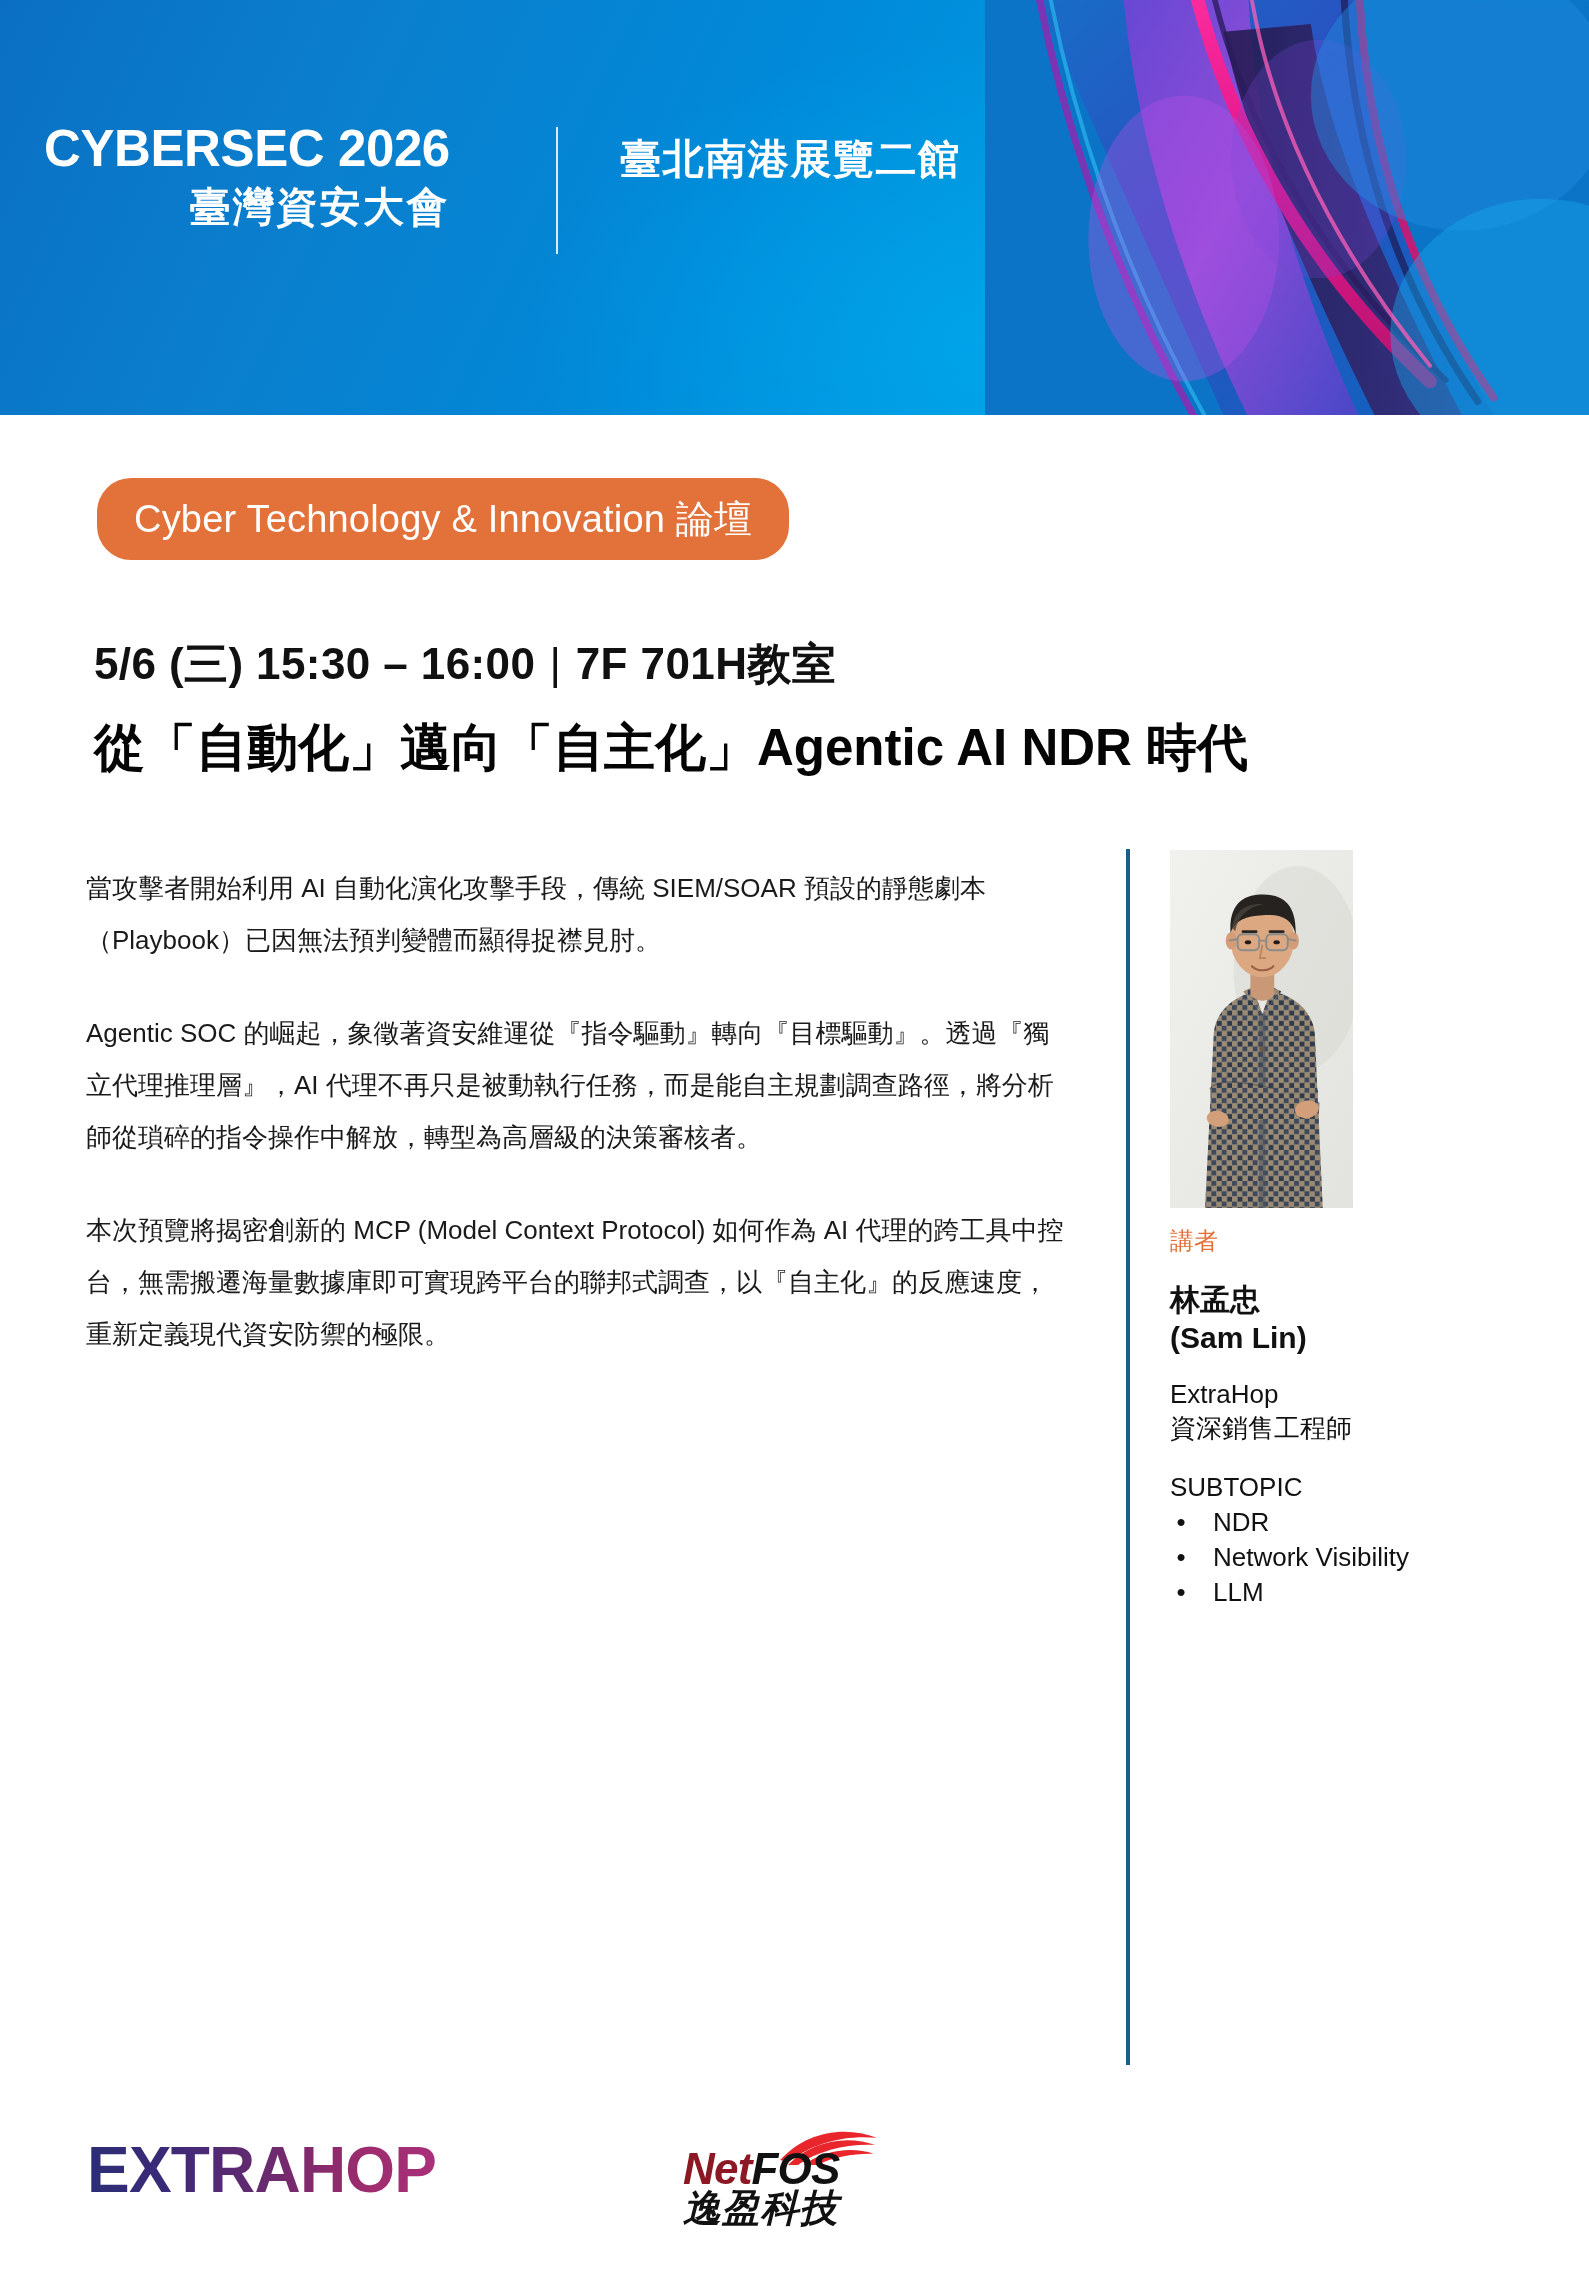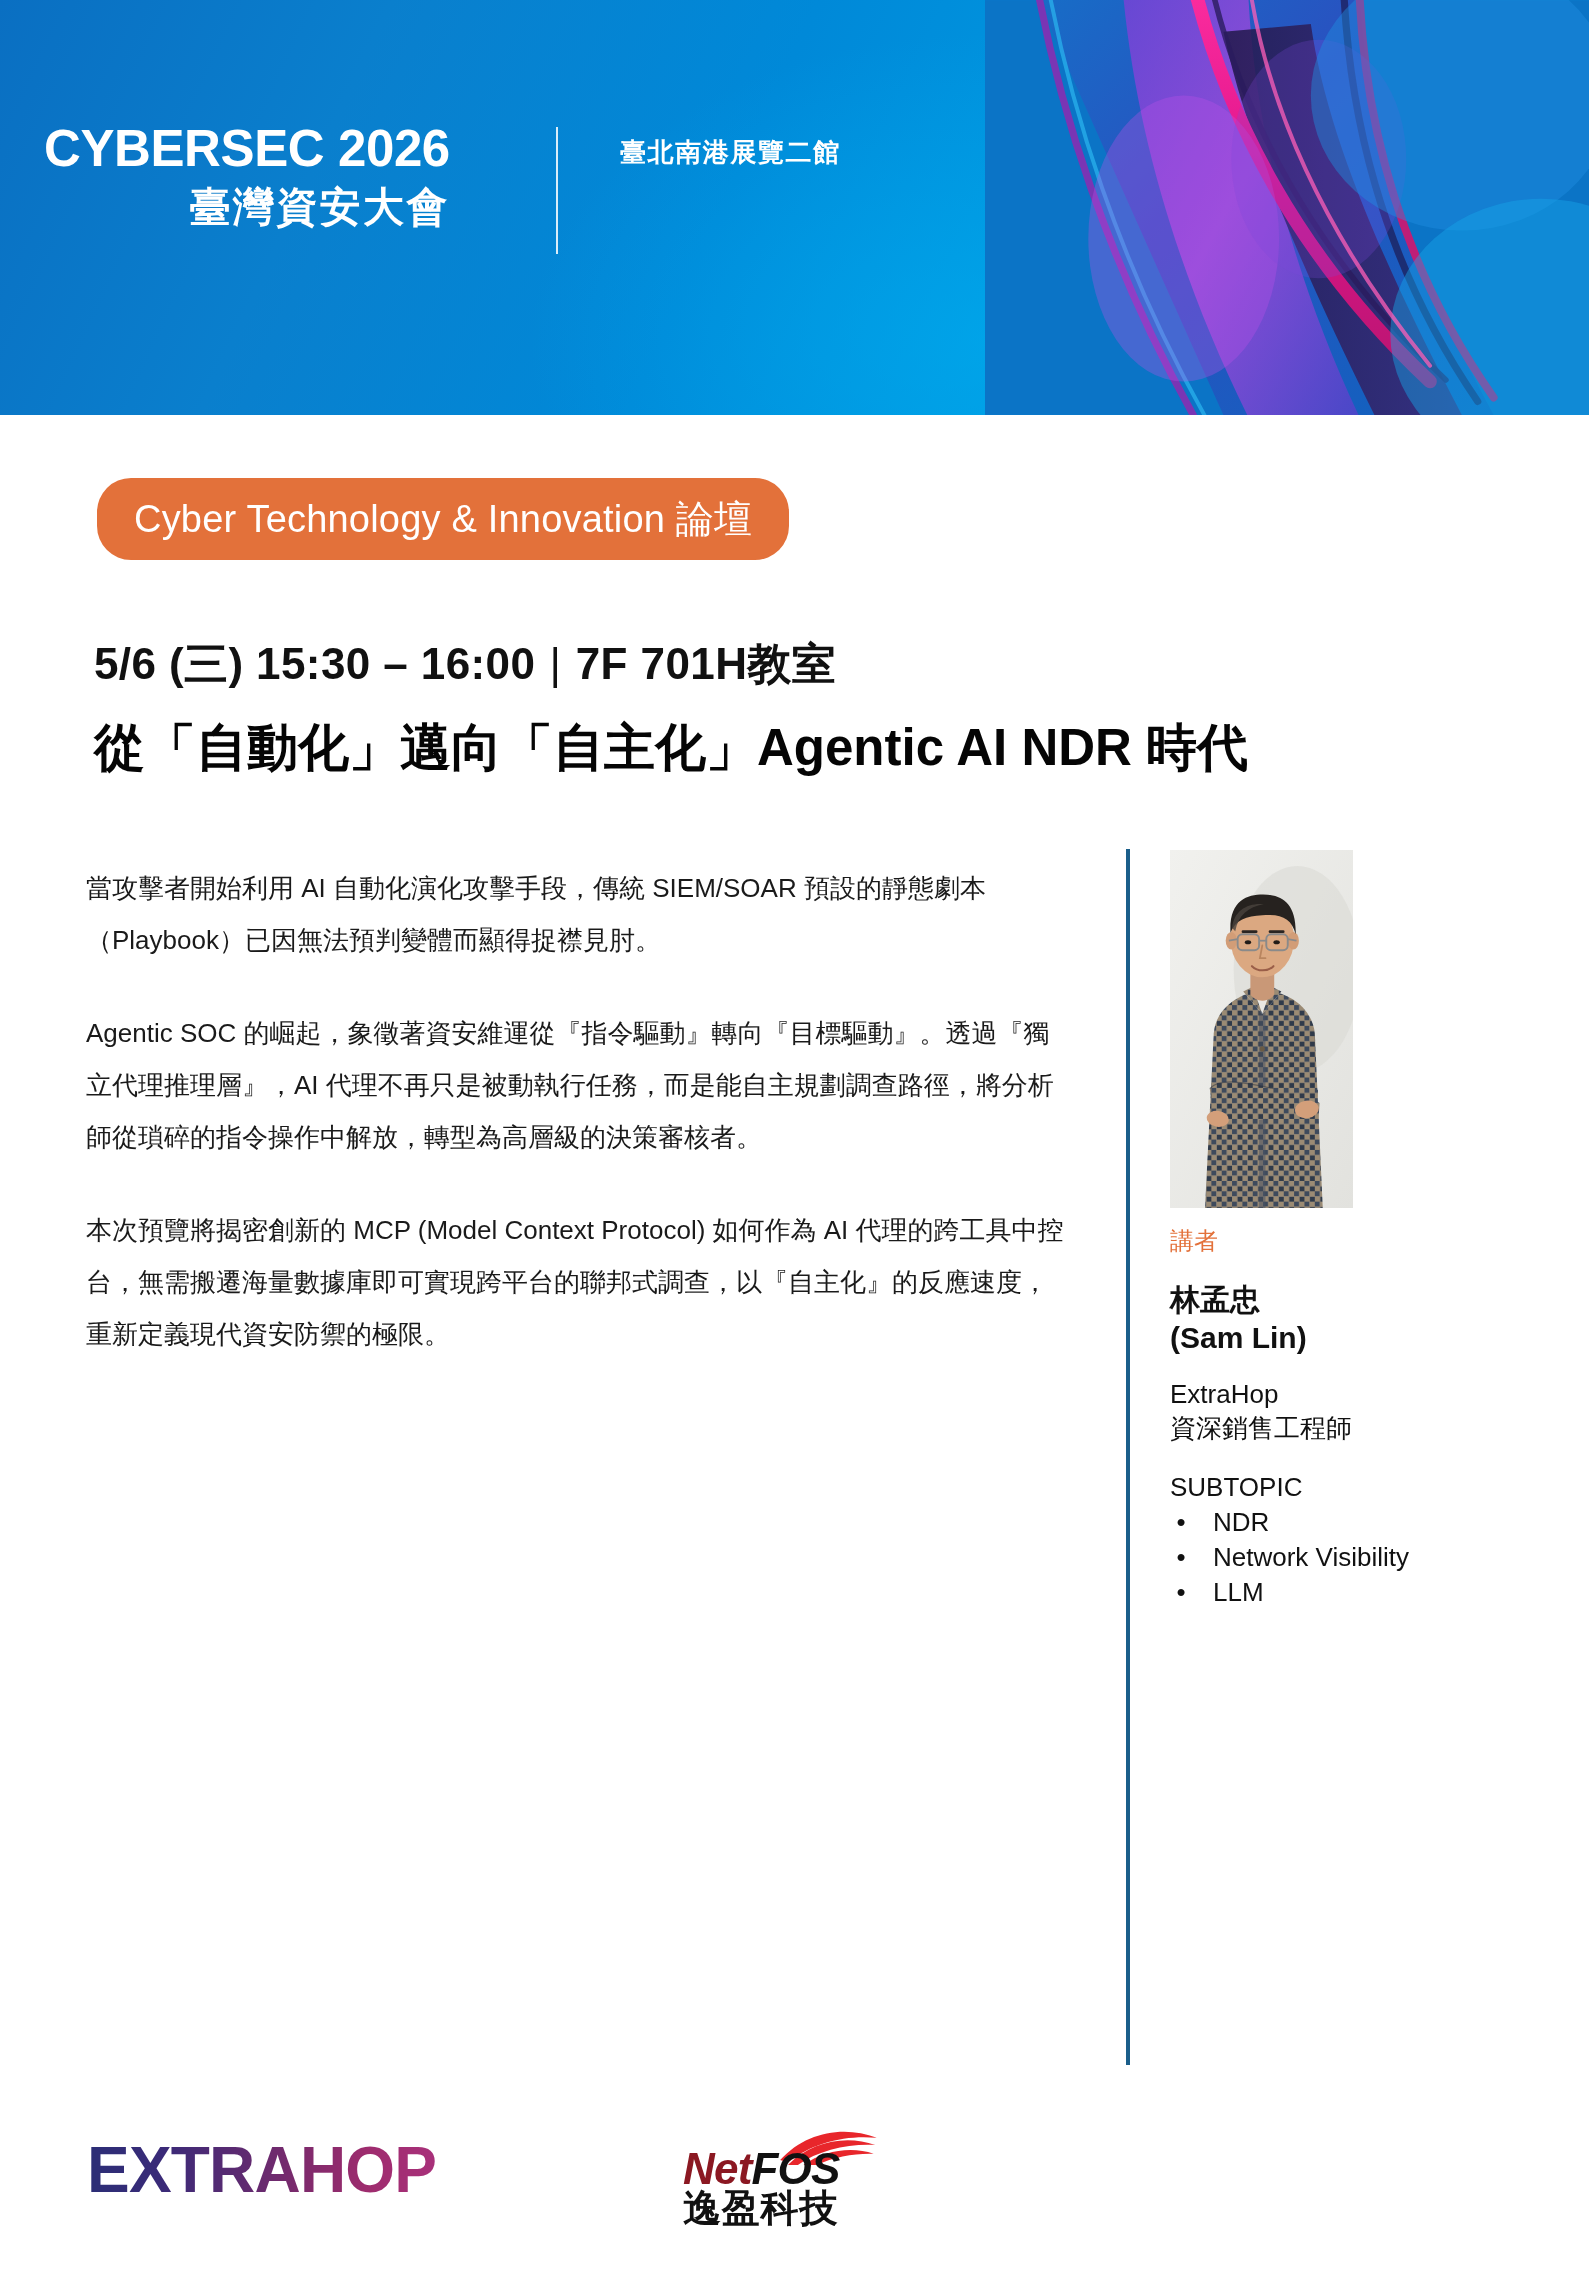--- a/index.html
+++ b/index.html
@@ -36,21 +36,21 @@
   .logo-divider{
     position:absolute;left:556px;top:127px;width:2.4px;height:127px;
     background:rgba(255,255,255,0.85);
   }
   .date-block{position:absolute;left:620px;top:123px;}
   .date-line{
     font-size:46px;font-weight:bold;color:#ffffff;line-height:1;
     letter-spacing:1.6px;white-space:nowrap;
   }
   .venue-line{
-    font-size:26px;font-weight:bold;color:#ffffff;line-height:1;
+    font-size:41px;font-weight:bold;color:#ffffff;line-height:1;
     margin-top:16px;letter-spacing:1.6px;white-space:nowrap;
   }
   .tagline{
     position:absolute;left:33px;top:311px;white-space:nowrap;
   }
   .tag-a{
     font-size:21.5px;font-weight:bold;color:#ffffff;letter-spacing:3.6px;
   }
   .tag-b{
     font-size:21.5px;font-weight:normal;color:rgba(255,255,255,0.78);
@@ -149,20 +149,21 @@
   .nf-swoosh{position:absolute;left:94px;top:0px;}
   .nf-word{
     position:absolute;left:0;top:22px;font-size:44px;font-weight:bold;
     font-style:italic;line-height:1;white-space:nowrap;letter-spacing:-0.8px;
   }
   .nf-net{color:#8B1822;}
   .nf-fos{color:#111111;}
   .nf-zh{
     position:absolute;left:0;top:64px;font-size:38px;font-weight:bold;
     color:#111111;line-height:1;letter-spacing:0.8px;white-space:nowrap;
+    font-style:italic;
   }
 </style>
 </head>
 <body>
 
 <div class="banner">
 
   <div class="banner-art">
     <svg width="604" height="415" viewBox="0 0 760 522" xmlns="http://www.w3.org/2000/svg">
       <defs>

